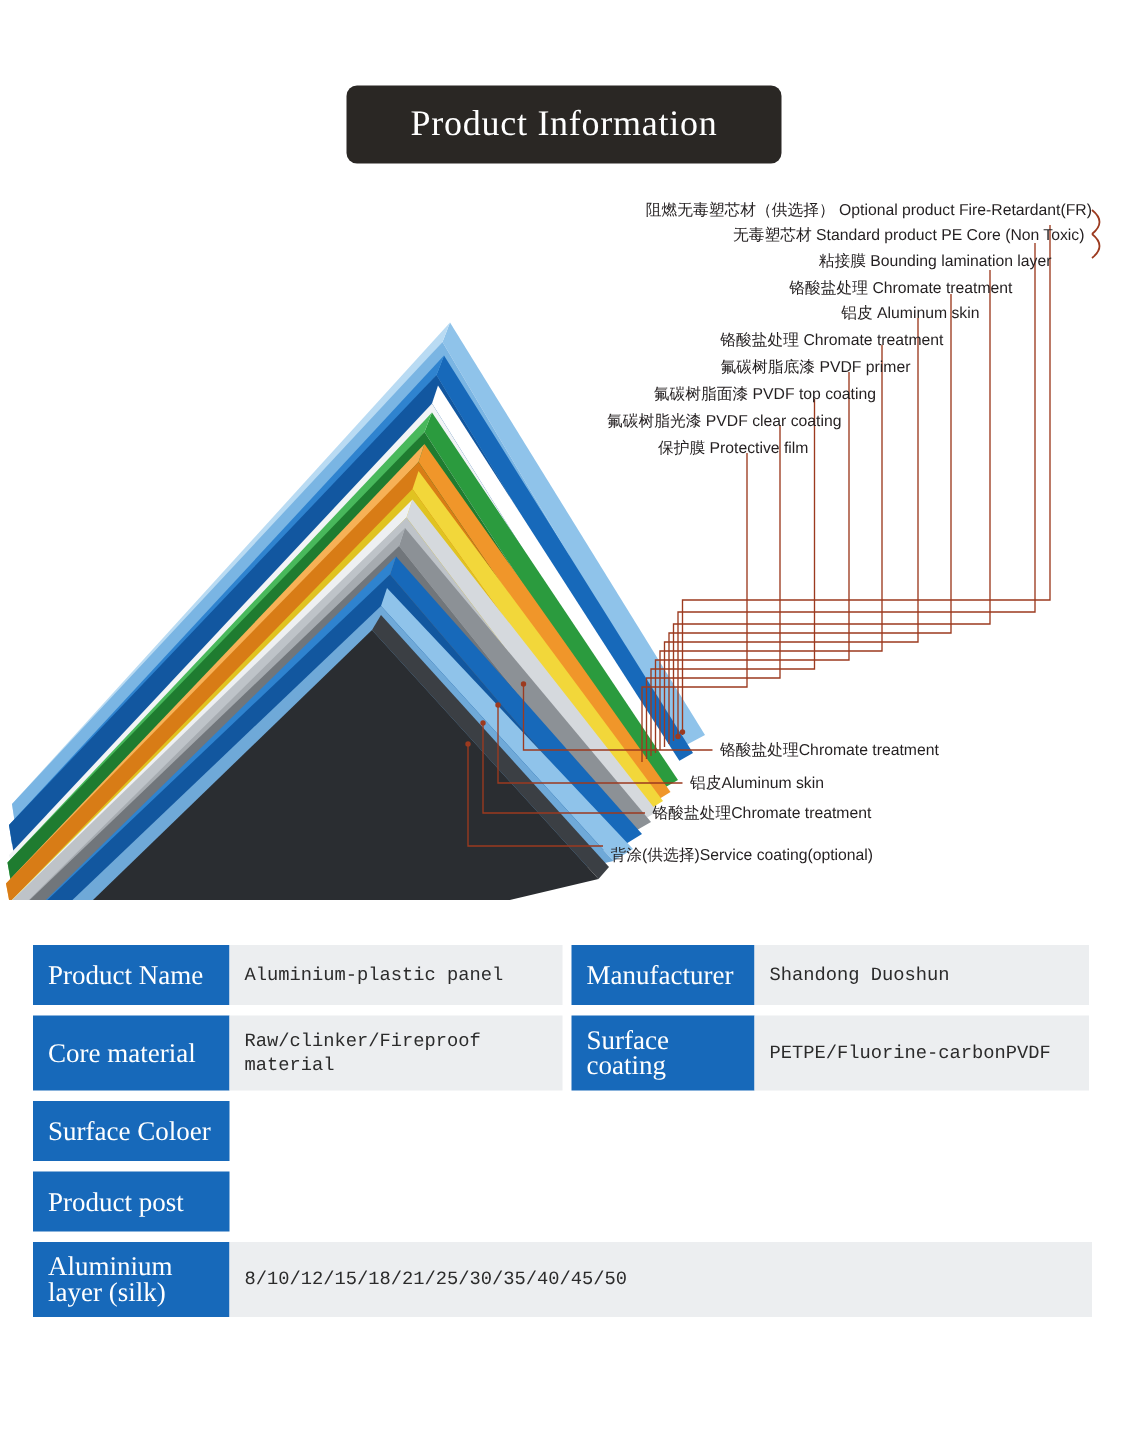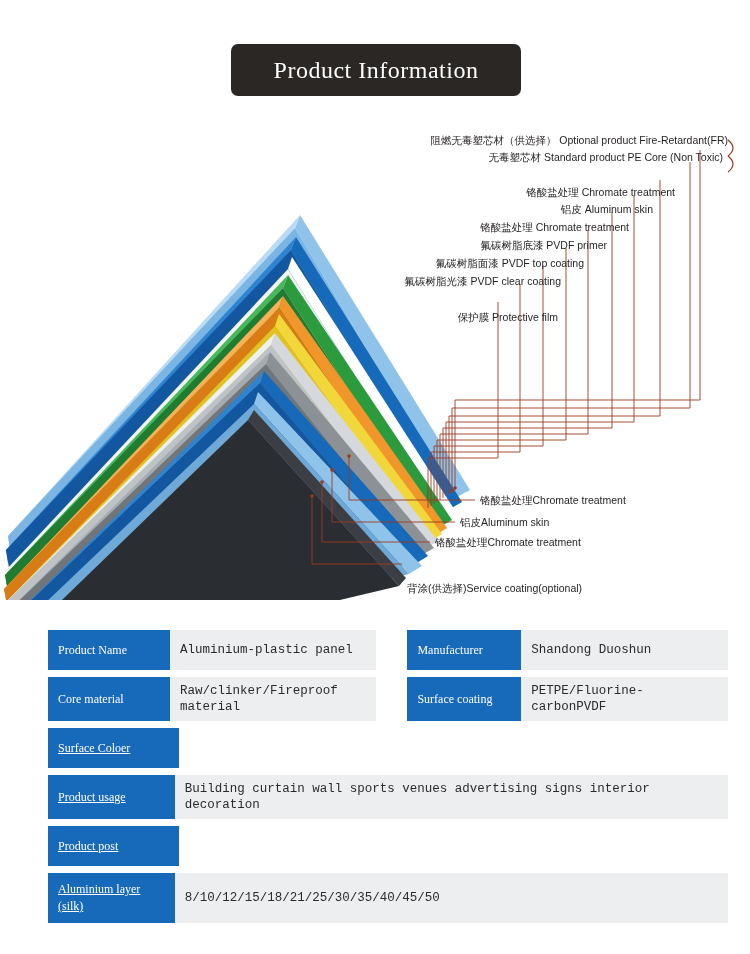--- a/index.html
+++ b/index.html
@@ -17,21 +17,21 @@
   .page {
     position: relative;
     width: 750px;
     height: 954px;
   }
 
   
   .banner {
     position: absolute;
     left: 231px;
-    top: 44px;
+    top: 57px;
     width: 290px;
     height: 52px;
     background: #2a2724;
     border-radius: 7px;
     display: flex;
     align-items: center;
     justify-content: center;
   }
   .banner-title {
     color: #ffffff;
@@ -73,44 +73,43 @@
   }
   .spec-row {
     display: flex;
     margin-bottom: 7px;
     align-items: stretch;
   }
   .cell-label {
     background: #1769ba;
     color: #ffffff;
     font-family: "Liberation Serif", serif;
-    font-size: 12px;
+    font-size: 18px;
     display: flex;
     align-items: center;
     padding: 8px 10px;
     box-sizing: border-box;
     line-height: 17px;
-    margin-left: 26px;
   }
   .cell-value {
     background: #eceef0;
     color: #2b2b2b;
     font-family: "Liberation Mono", monospace;
     font-size: 12.5px;
     display: flex;
     align-items: center;
     padding: 6px 10px;
     box-sizing: border-box;
     line-height: 16px;
   }
   .w-lab-s { width: 131px; min-height: 40px; }
   .w-val-s { width: 222px; min-height: 40px; }
   .w-lab-m { width: 122px; min-height: 40px; }
   .w-val-m { width: 223px; min-height: 40px; }
-  .w-lab-w { width: 131px; min-height: 40px; text-decoration: underline; }
+  .w-lab-w { width: 131px; min-height: 40px; }
   .w-val-w { width: 575px; min-height: 40px; }
   .gap { width: 6px; }
 </style>
 </head>
 <body>
 
 <div class="page">
 
   <div class="banner">
     <span class="banner-title">Product Information</span>
@@ -192,52 +191,55 @@
         <circle cx="452" cy="391" r="1.8"></circle>
       </g>
     </svg>
 
     <div class="lbl right" style="left:403px; top:34px; width:325px;">
       <span>阻燃无毒塑芯材（供选择）</span> <span>Optional product Fire-Retardant(FR)</span>
     </div>
     <div class="lbl right" style="left:403px; top:51px; width:320px;">
       <span>无毒塑芯材</span> <span>Standard product PE Core (Non Toxic)</span>
     </div>
+    <div class="lbl right" style="left:403px; top:68px; width:298px;">
+      <span>粘接膜</span> <span>Bounding lamination layer</span>
+    </div>
     <div class="lbl right" style="left:403px; top:86px; width:272px;">
       <span>铬酸盐处理</span> <span>Chromate treatment</span>
     </div>
     <div class="lbl right" style="left:403px; top:103px; width:250px;">
       <span>铝皮</span> <span>Aluminum skin</span>
     </div>
     <div class="lbl right" style="left:403px; top:121px; width:226px;">
       <span>铬酸盐处理</span> <span>Chromate treatment</span>
     </div>
     <div class="lbl right" style="left:403px; top:139px; width:204px;">
       <span>氟碳树脂底漆</span> <span>PVDF primer</span>
     </div>
     <div class="lbl right" style="left:403px; top:157px; width:181px;">
       <span>氟碳树脂面漆</span> <span>PVDF top coating</span>
     </div>
     <div class="lbl right" style="left:403px; top:175px; width:158px;">
       <span>氟碳树脂光漆</span> <span>PVDF clear coating</span>
     </div>
-    <div class="lbl right" style="left:422px; top:193px; width:136px;margin-top:18px;">
+    <div class="lbl right" style="left:403px; top:193px; width:136px;">
       <span>保护膜</span> <span>Protective film</span>
     </div>
 
     <div class="lbl" style="left:480px; top:394px;">
       <span>铬酸盐处理</span><span>Chromate treatment</span>
     </div>
     <div class="lbl" style="left:460px; top:416px;">
       <span>铝皮</span><span>Aluminum skin</span>
     </div>
     <div class="lbl" style="left:435px; top:436px;">
       <span>铬酸盐处理</span><span>Chromate treatment</span>
     </div>
-    <div class="lbl" style="left:407px; top:482px;">
+    <div class="lbl" style="left:407px; top:464px;">
       <span>背涂(供选择)</span><span>Service coating(optional)</span>
     </div>
   </div>
 
   <div class="spec">
 
     <div class="spec-row">
       <div class="cell-label w-lab-s">Product Name</div>
       <div class="cell-value w-val-s">Aluminium-plastic panel</div>
       <div class="gap"></div>
@@ -250,24 +252,20 @@
       <div class="cell-value w-val-s">Raw/clinker/Fireproof material</div>
       <div class="gap"></div>
       <div class="cell-label w-lab-m">Surface coating</div>
       <div class="cell-value w-val-m">PETPE/Fluorine-carbonPVDF</div>
     </div>
 
     <div class="spec-row">
       <div class="cell-label w-lab-w">Surface Coloer</div>
     </div>
 
-    <div class="spec-row">
-      <div class="cell-label w-lab-w">Product usage</div>
-      <div class="cell-value w-val-w">Building curtain wall sports venues advertising signs interior decoration</div>
-    </div>
 
     <div class="spec-row">
       <div class="cell-label w-lab-w">Product post</div>
     </div>
 
     <div class="spec-row">
       <div class="cell-label w-lab-w">Aluminium layer (silk)</div>
       <div class="cell-value w-val-w">8/10/12/15/18/21/25/30/35/40/45/50</div>
     </div>
 

